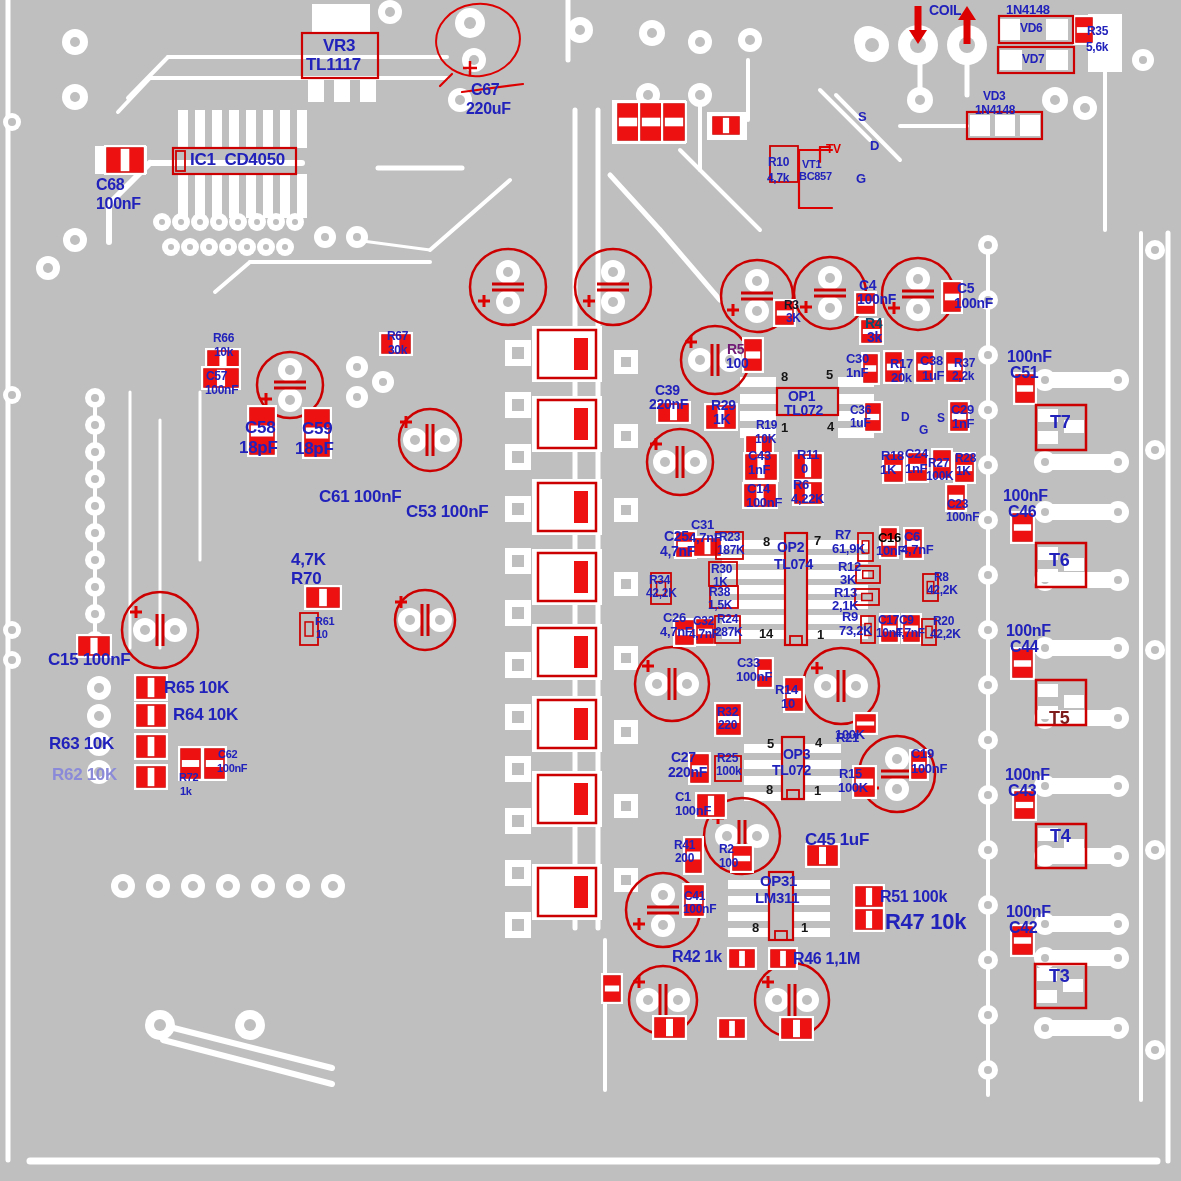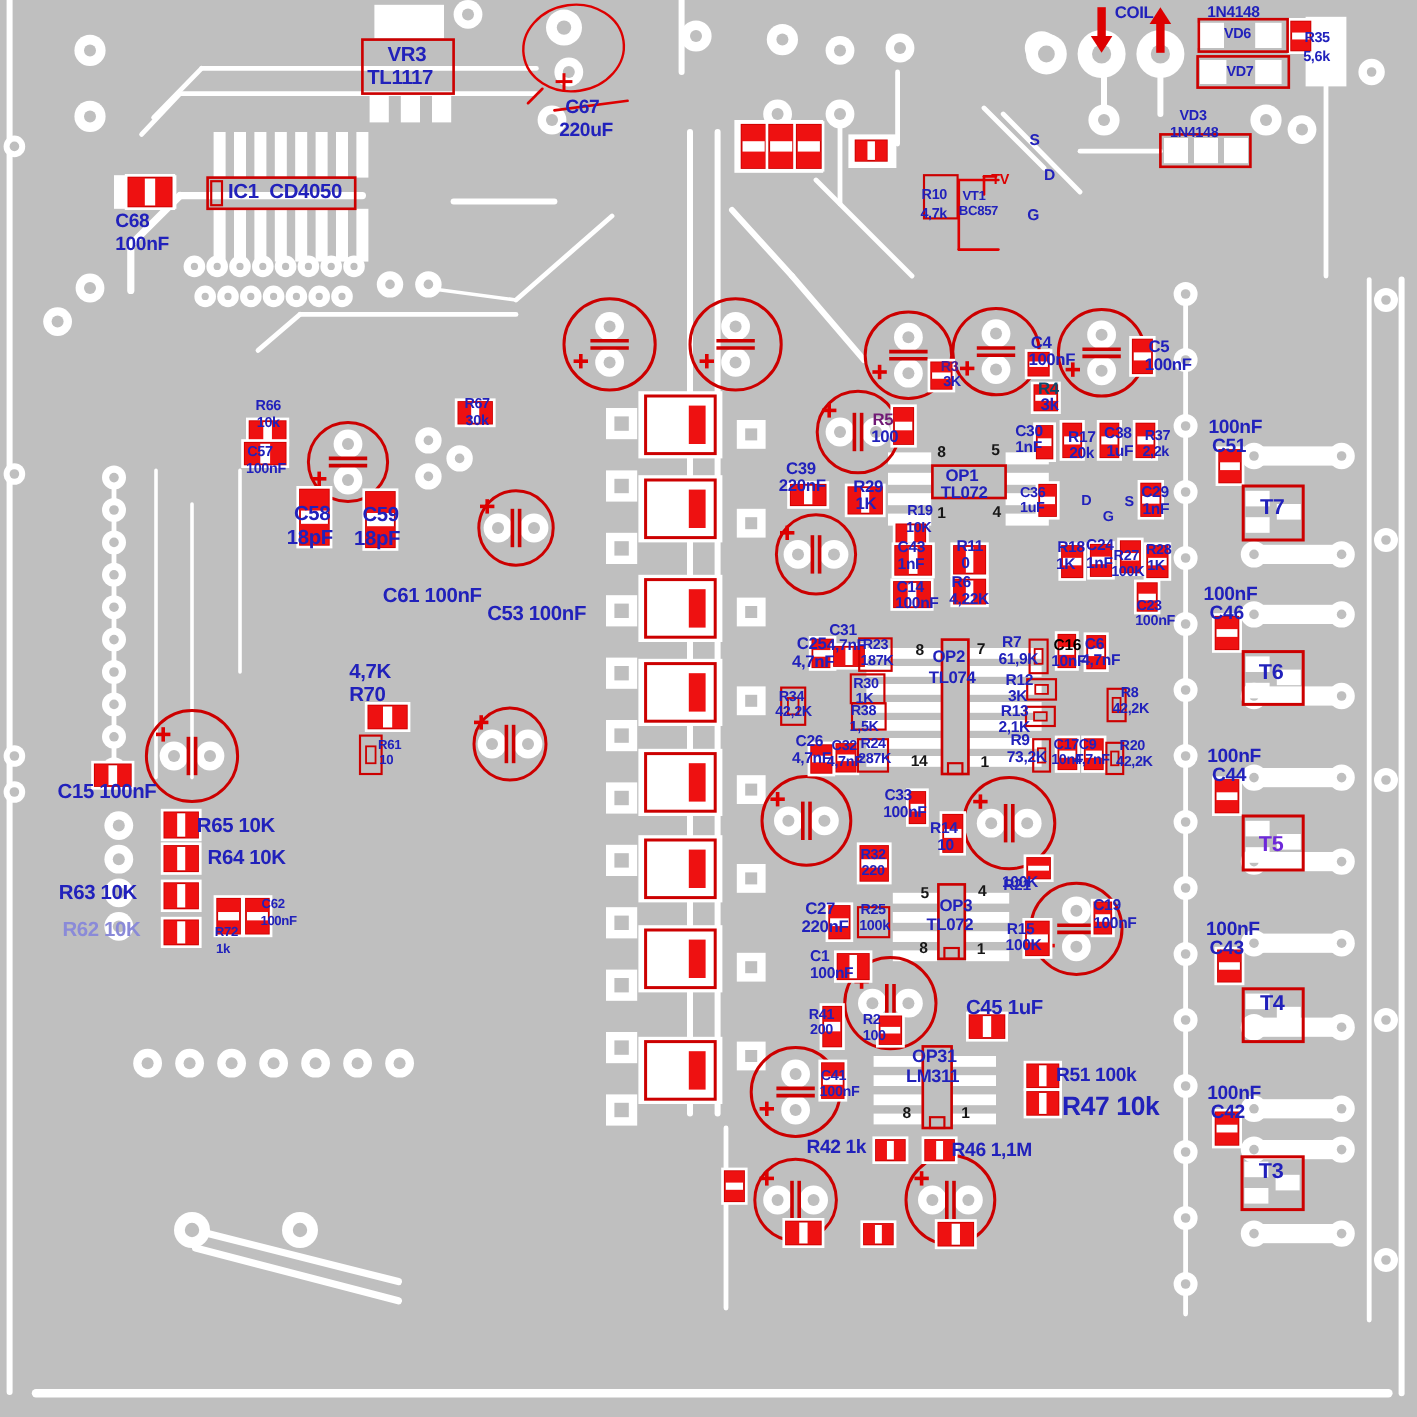--- a/index.html
+++ b/index.html
@@ -1289,28 +1289,28 @@
       <div class="lbl" style="left: 218px; top: 749px; font-size: 11px; color: rgb(33, 33, 187);">C62</div>
       <div class="lbl" style="left: 217px; top: 763px; font-size: 11px; color: rgb(33, 33, 187);">100nF</div>
       <div class="lbl" style="left: 1007px; top: 349px; font-size: 16px; color: rgb(33, 33, 187);">100nF</div>
       <div class="lbl" style="left: 1010px; top: 365px; font-size: 16px; color: rgb(33, 33, 187);">C51</div>
       <div class="lbl" style="left: 1050px; top: 413px; font-size: 18px; color: rgb(33, 33, 187);">T7</div>
       <div class="lbl" style="left: 1003px; top: 488px; font-size: 16px; color: rgb(33, 33, 187);">100nF</div>
       <div class="lbl" style="left: 1008px; top: 504px; font-size: 16px; color: rgb(33, 33, 187);">C46</div>
       <div class="lbl" style="left: 1049px; top: 551px; font-size: 18px; color: rgb(33, 33, 187);">T6</div>
       <div class="lbl" style="left: 1006px; top: 623px; font-size: 16px; color: rgb(33, 33, 187);">100nF</div>
       <div class="lbl" style="left: 1010px; top: 639px; font-size: 16px; color: rgb(33, 33, 187);">C44</div>
-      <div class="lbl" style="left: 1049px; top: 694px; font-size: 18px; color: #6d28d9;">T5</div>
+      <div class="lbl" style="left: 1049px; top: 709px; font-size: 18px; color: #7f1d1d;">T5</div>
       <div class="lbl" style="left: 1005px; top: 767px; font-size: 16px; color: rgb(33, 33, 187);">100nF</div>
       <div class="lbl" style="left: 1008px; top: 783px; font-size: 16px; color: rgb(33, 33, 187);">C43</div>
       <div class="lbl" style="left: 1050px; top: 827px; font-size: 18px; color: rgb(33, 33, 187);">T4</div>
       <div class="lbl" style="left: 1006px; top: 904px; font-size: 16px; color: rgb(33, 33, 187);">100nF</div>
       <div class="lbl" style="left: 1009px; top: 920px; font-size: 16px; color: rgb(33, 33, 187);">C42</div>
       <div class="lbl" style="left: 1049px; top: 967px; font-size: 18px; color: rgb(33, 33, 187);">T3</div>
-      <div class="lbl" style="left: 784px; top: 299px; font-size: 12px; color: #4c1d95;">R3</div>
+      <div class="lbl" style="left: 784px; top: 299px; font-size: 12px; color: #0f172a;">R3</div>
       <div class="lbl" style="left: 786px; top: 312px; font-size: 12px; color: rgb(33, 33, 187);">3K</div>
       <div class="lbl" style="left: 859px; top: 278px; font-size: 14px; color: rgb(33, 33, 187);">C4</div>
       <div class="lbl" style="left: 857px; top: 292px; font-size: 14px; color: rgb(33, 33, 187);">100nF</div>
       <div class="lbl" style="left: 865px; top: 316px; font-size: 14px; color: #0c4a6e;">R4</div>
       <div class="lbl" style="left: 867px; top: 330px; font-size: 14px; color: rgb(33, 33, 187);">3k</div>
       <div class="lbl" style="left: 957px; top: 281px; font-size: 14px; color: rgb(33, 33, 187);">C5</div>
       <div class="lbl" style="left: 954px; top: 296px; font-size: 14px; color: rgb(33, 33, 187);">100nF</div>
       <div class="lbl" style="left: 727px; top: 342px; font-size: 14px; color: #701a75;">R5</div>
       <div class="lbl" style="left: 726px; top: 356px; font-size: 14px; color: rgb(33, 33, 187);">100</div>
       <div class="lbl" style="left: 655px; top: 383px; font-size: 14px; color: rgb(33, 33, 187);">C39</div>

